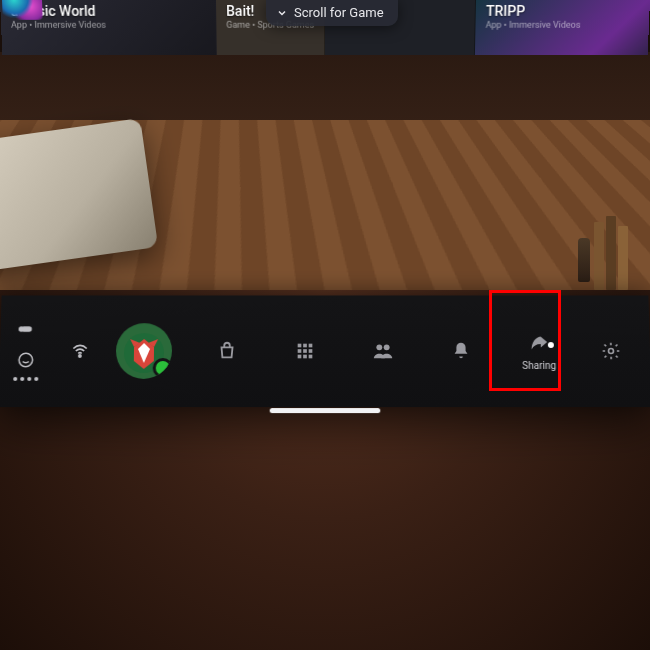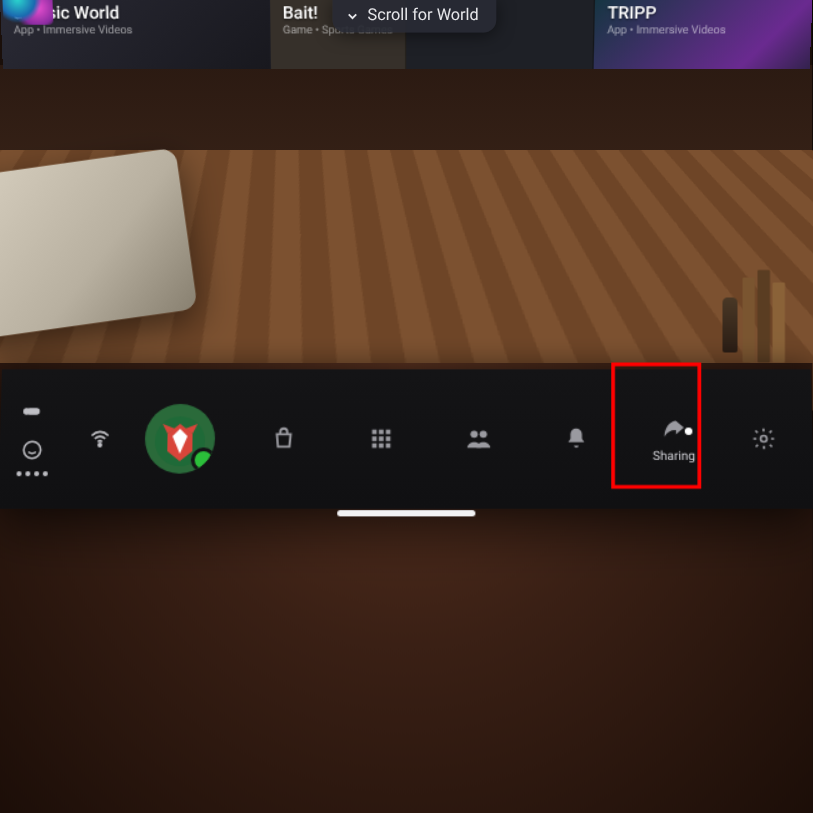--- a/index.html
+++ b/index.html
@@ -81,21 +81,21 @@
       <span class="card-title">TRIPP</span>
       <span class="card-sub">App • Immersive Videos</span>
     </div>
 
   </div>
 
   <div class="scroll-pill">
     <svg viewBox="0 0 24 24" fill="none" stroke="currentColor" stroke-width="3">
         <polyline points="6 9 12 15 18 9"></polyline>
       </svg>
-    <span>Scroll for World</span>
+    <span>Scroll for Game</span>
   </div>
 
   <div class="menu">
     <div class="menu-inner">
       <div class="menu-left">
         <svg class="pad-icon" viewBox="0 0 24 24" fill="currentColor">
             <rect x="4" y="8" width="16" height="8" rx="4"></rect>
             <circle cx="4" cy="12" r="4"></circle>
           </svg>
         <svg class="chat-icon" viewBox="0 0 24 24" fill="none" stroke="currentColor" stroke-width="2">

